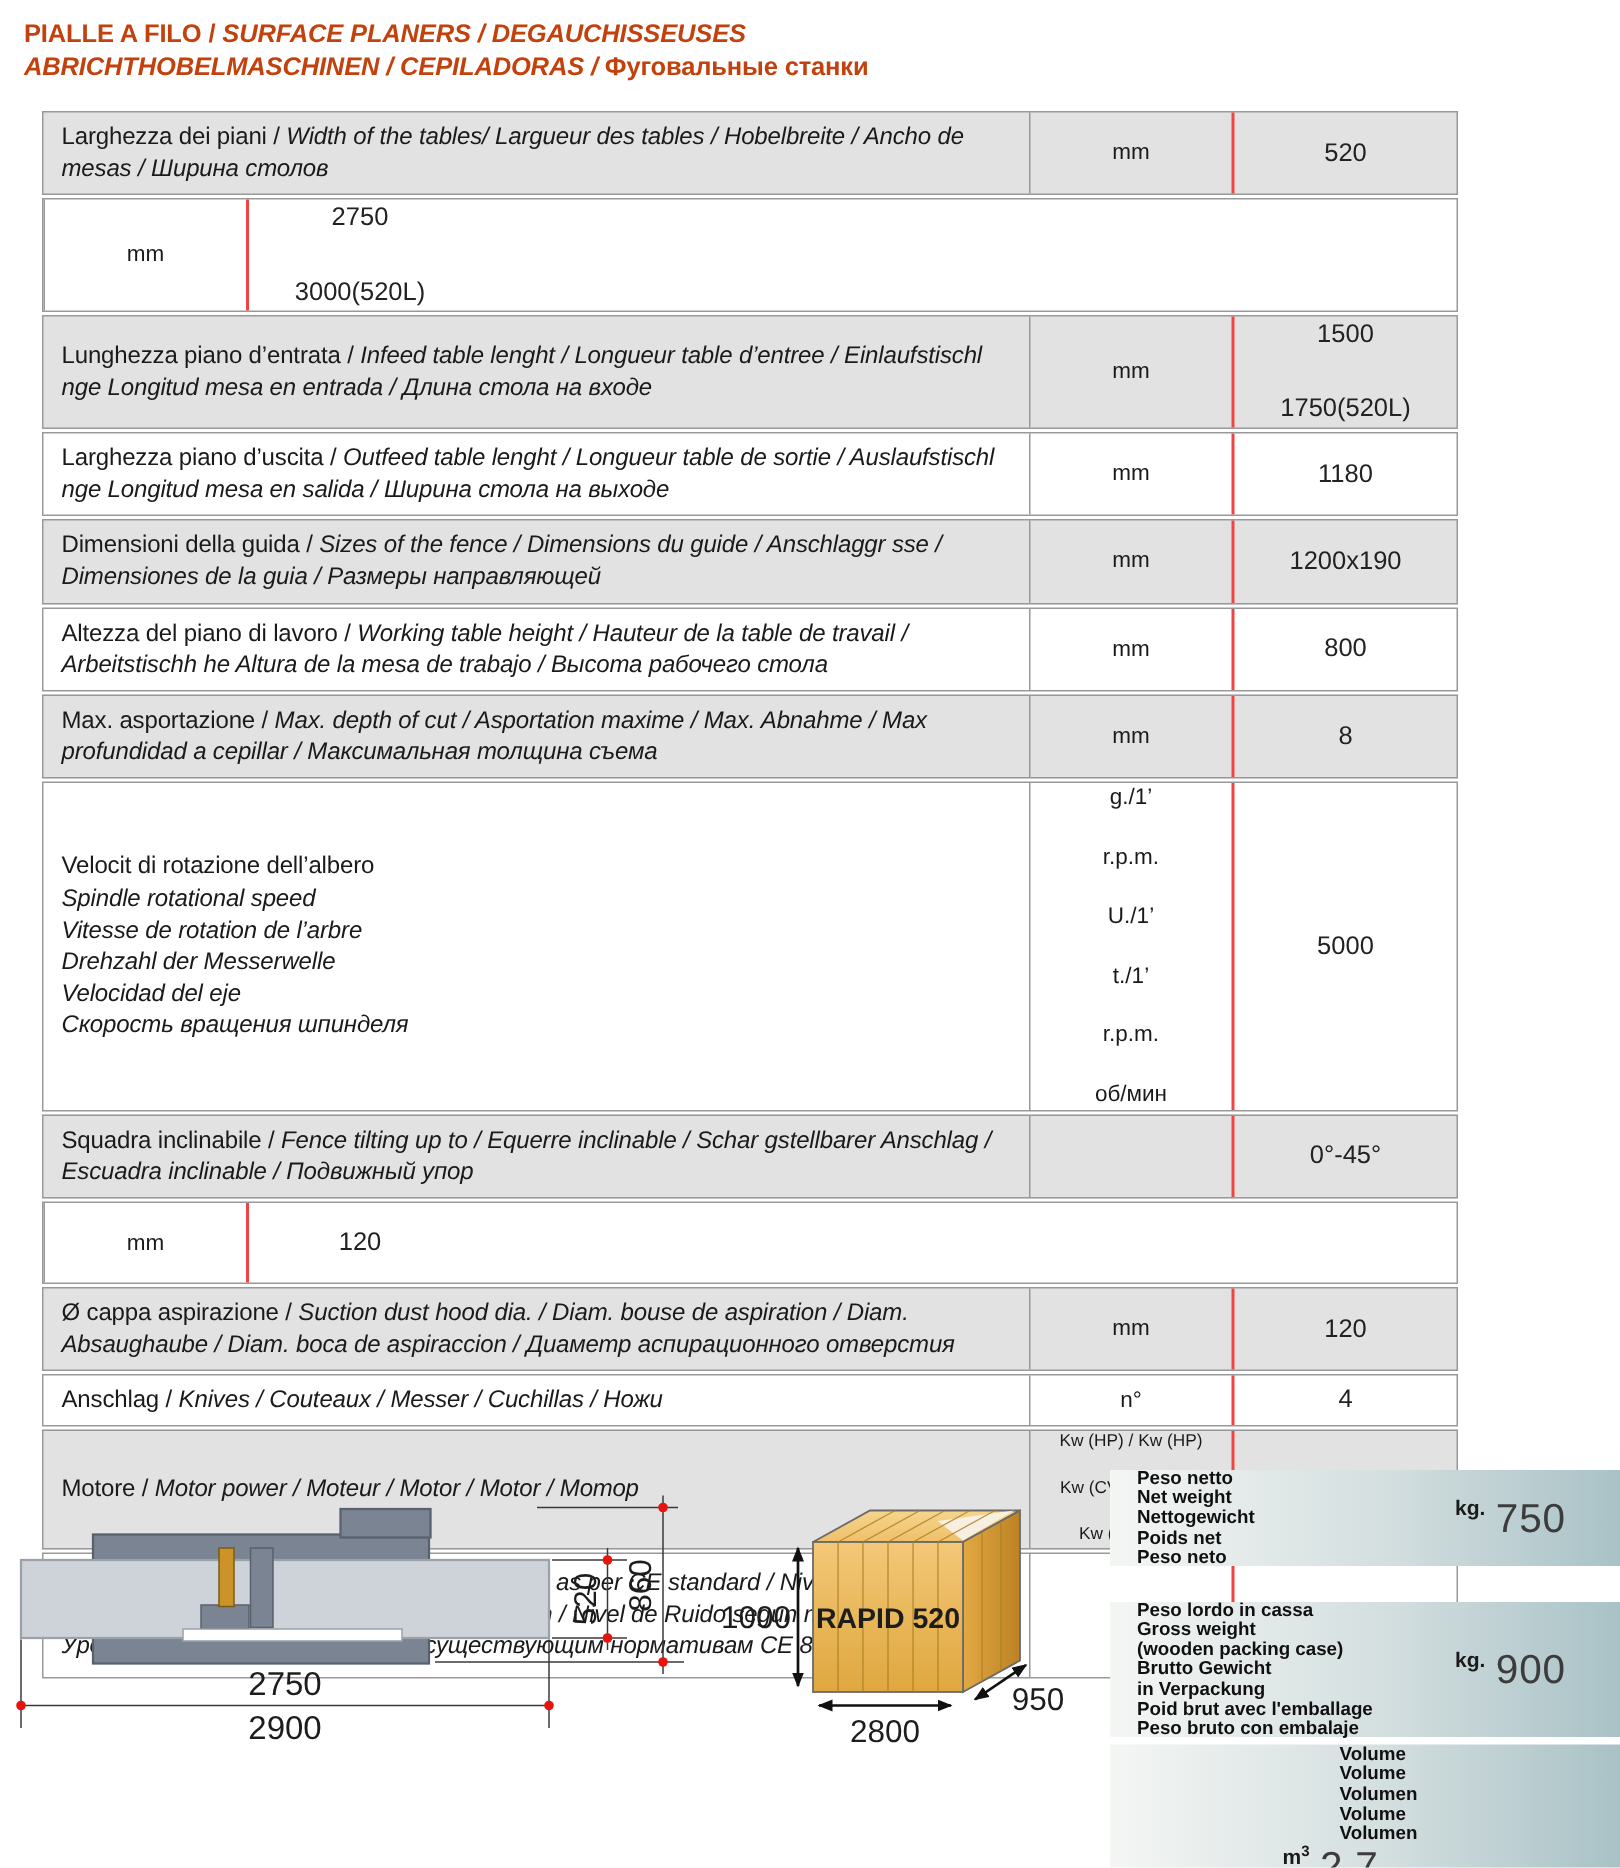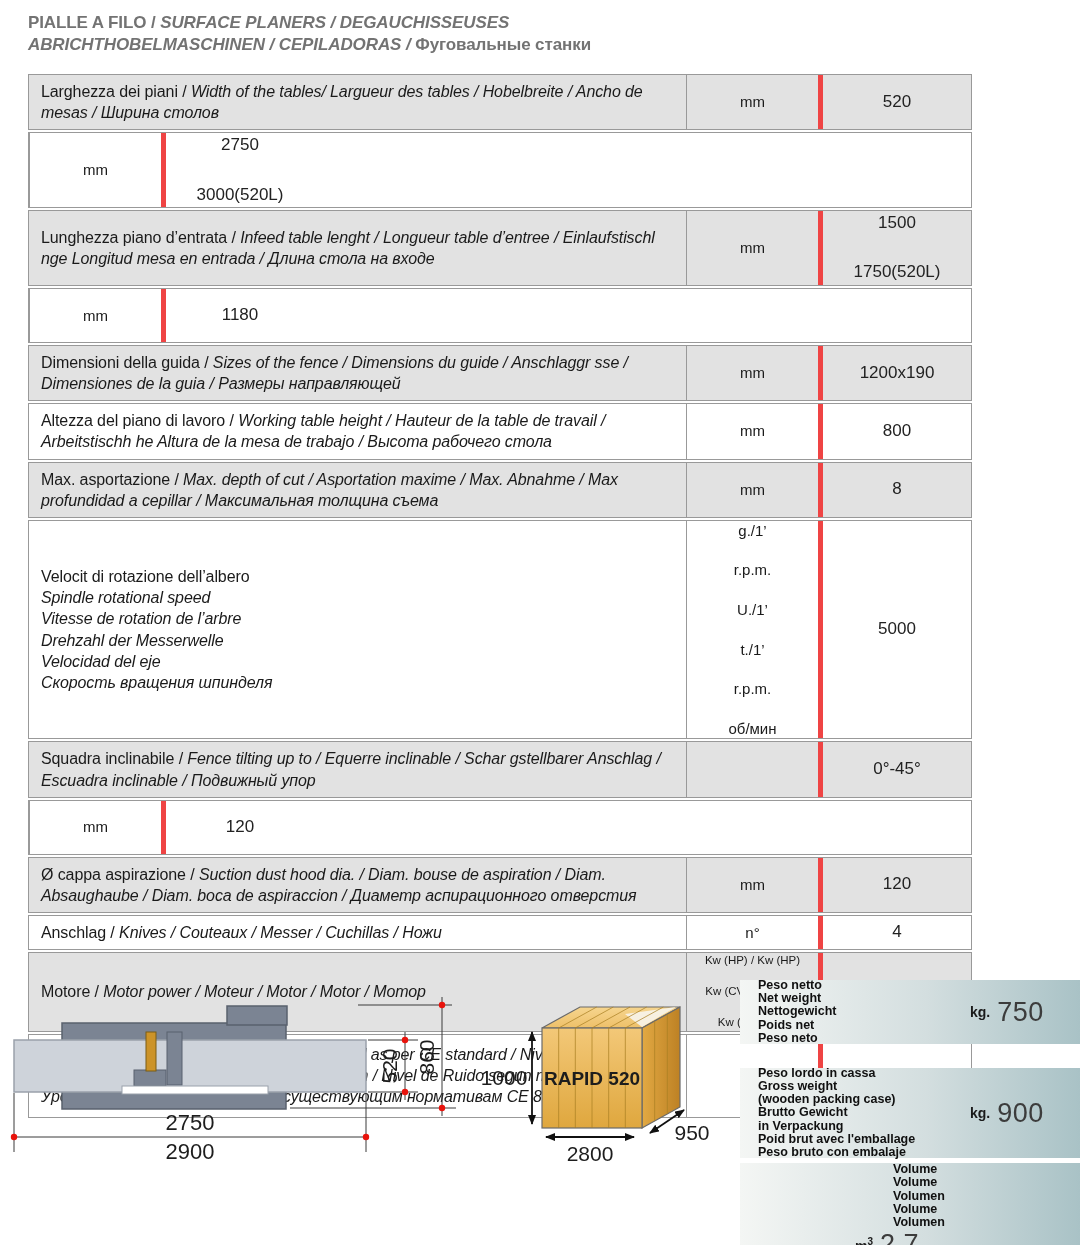--- a/index.html
+++ b/index.html
@@ -1,51 +1,51 @@
 <!DOCTYPE html>
 <html><head>
 <meta charset="utf-8">
 <style>
   html,body{margin:0;padding:0;}
   body{width:1080px;height:1245px;position:relative;background:#ffffff;
        font-family:"Liberation Sans",sans-serif;color:#1a1a1a;overflow:hidden;}
   .it{font-style:italic;}
   
-  .page-title{position:absolute;top:12px;left:28px;font-weight:bold;font-size:17px;
-              line-height:1.3;color:#737373;letter-spacing:-0.1px;}
+  .page-title{position:absolute;top:12px;left:16px;font-weight:bold;font-size:17px;
+              line-height:1.3;color:#c2410c;letter-spacing:-0.1px;}
   
   .spec-table{position:absolute;top:74px;left:8px;width:944px;padding-left:20px;}
   .trow{display:flex;border:1px solid #999;margin-bottom:2px;background:#fff;
         box-sizing:border-box;min-height:55px;}
   .trow.shade{background:#e2e2e2;}
   .trow:nth-child(2){min-height:58px;}
   .trow:nth-child(8){min-height:142px;}
   .trow:nth-child(12){min-height:34px;}
   .trow:nth-child(14){min-height:84px;}
   .cell{display:flex;flex-direction:column;justify-content:center;box-sizing:border-box;}
   .cell.label{flex:1;display:block;padding:6px 12px;font-size:16px;line-height:1.32;
               letter-spacing:-0.1px;align-self:center;}
-  .cell.unit{width:137px;border-left:1px solid #999;border-right:5px solid #ef4444;
+  .cell.unit{width:137px;border-left:1px solid #999;border-right:2px solid #ef4444;
              text-align:center;font-size:15px;line-height:1.32;}
   .cell.unit.small{font-size:11.5px;line-height:1.35;}
   .cell.value{width:148px;text-align:center;font-size:17px;line-height:1.45;color:#222;}
   
   .bottom{position:absolute;top:980px;left:0;width:1080px;height:265px;}
   .machine-svg{position:absolute;left:0;top:0;}
   .crate-svg{position:absolute;left:480px;top:0;}
   svg text{font-family:"Liberation Sans",sans-serif;fill:#1d1d1d;}
   
   .weight-panel{position:absolute;left:740px;top:0;width:340px;}
   .wblock{display:flex;align-items:center;margin-bottom:5px;box-sizing:border-box;
           background:linear-gradient(90deg,#f4f6f4 0%,#d3dedf 55%,#a9c2c6 100%);}
   .wblock:nth-child(1){height:64px;}
   .wblock:nth-child(2){height:90px;margin-top:24px;}
   .wblock:nth-child(3){height:84px;flex-direction:column;}
   .wlabels{flex:1;padding-left:18px;font-weight:bold;font-size:12.5px;line-height:1.06;color:#101010;}
-  .wvalue{width:110px;display:flex;align-items:center;padding-right:14px;box-sizing:border-box;}
+  .wvalue{width:110px;display:flex;align-items:flex-start;padding-right:14px;box-sizing:border-box;}
   .wunit{font-weight:bold;font-size:14px;margin-right:7px;}
   .wunit sup{font-size:10px;}
   .wnum{font-size:27px;color:#3c3c3c;letter-spacing:0.5px;}
 </style>
 </head>
 <body>
 
 <div class="page-title">
     <div class="hline"><span class="rg">PIALLE A FILO / </span><span class="it">SURFACE PLANERS / DEGAUCHISSEUSES</span></div>
     <div class="hline"><span class="it">ABRICHTHOBELMASCHINEN / CEPILADORAS / </span><span class="rg">Фуговальные станки</span></div>
@@ -76,20 +76,21 @@
       <div class="cell unit">
         <span>mm</span>
       </div>
       <div class="cell value">
         <span>1500</span>
         <br>
         <span>1750(520L)</span>
       </div>
     </div>
     <div class="trow">
+      <div class="cell label"><span class="rg">Larghezza piano d’uscita / </span><span class="it">Outfeed table lenght  / Longueur table de sortie / Auslaufstischl nge Longitud mesa en salida / Ширина стола на выходе</span></div>
       <div class="cell unit">
         <span>mm</span>
       </div>
       <div class="cell value">
         <span>1180</span>
       </div>
     </div>
     <div class="trow shade">
       <div class="cell label"><span class="rg">Dimensioni della guida / </span><span class="it">Sizes of the fence / Dimensions du guide / Anschlaggr sse / Dimensiones de la guia / Размеры направляющей</span></div>
       <div class="cell unit">

